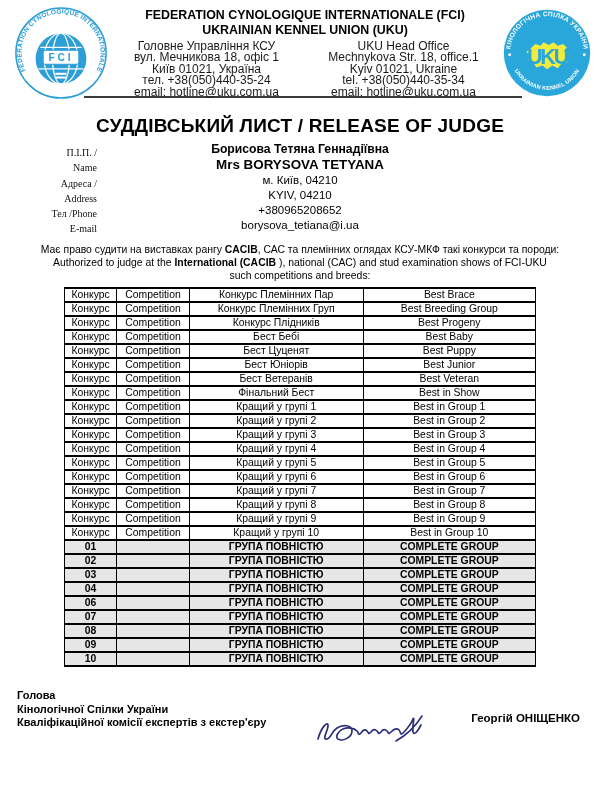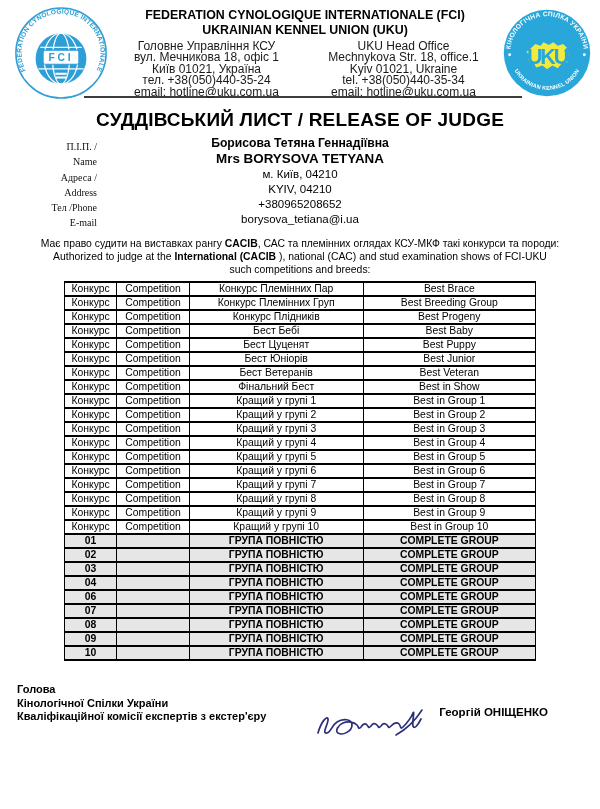--- a/index.html
+++ b/index.html
@@ -20,21 +20,21 @@
   .hdr{display:flex;align-items:flex-start;height:90px;}
   .hdr .logo-wrap{flex:0 0 auto;}
   .logo-left{margin-left:14px;margin-top:2px;}
   .logo-right{margin-right:8px;margin-top:4px;}
   .hdr-center{flex:1 1 auto;text-align:center;padding-top:4px;}
   .org-line{font-weight:bold;font-size:12.4px;line-height:15px;letter-spacing:0;}
   .addr-row{display:flex;margin-top:3px;}
   .addr-col{flex:1 1 50%;font-size:12px;line-height:11.4px;color:#1a1a1a;}
   .hdr-rule{border:0;border-top:2px solid #3c3c3c;width:438px;margin:2px 0 0 84px;}
   
-  .doc-title{text-align:center;font-weight:bold;font-size:19px;margin-top:11px;letter-spacing:0.2px;}
+  .doc-title{text-align:center;font-weight:bold;font-size:19px;margin-top:17px;letter-spacing:0.2px;}
   
   .info{position:relative;margin-top:5px;height:93px;}
   .info-labels{
     position:absolute;left:0;top:3px;width:97px;text-align:right;
     font-family:"Liberation Serif", serif;font-size:10px;line-height:15.3px;color:#111;
   }
   .info-values{width:100%;text-align:center;line-height:15.3px;font-size:11.5px;}
   .v-name-uk{font-weight:bold;font-size:12.2px;}
   .v-name-en{font-weight:bold;font-size:13.4px;}
   
@@ -48,21 +48,21 @@
     border-top:2px solid #000;border-bottom:2px solid #000;
     height:13.45px;line-height:12px;font-size:10.4px;text-align:center;
     padding:0 2px;overflow:hidden;white-space:nowrap;
   }
   td.c0{width:11.1%;} td.c1{width:15.4%;} td.c2{width:36.9%;} td.c3{width:36.6%;}
   tr.group-row td{background:var(--row-gray);font-weight:bold;margin-left:16px;}
   
   .date-line{text-align:right;padding-right:47px;font-weight:bold;font-size:11px;margin-top:10px;}
   .footer{position:relative;height:95px;margin-top:12px;}
   .footer-left{position:absolute;left:17px;top:10px;font-weight:bold;font-size:11px;line-height:13.5px;}
-  .footer-signer{position:absolute;right:52px;top:33px;font-weight:bold;font-size:11.5px;}
+  .footer-signer{position:absolute;right:20px;top:33px;font-weight:bold;font-size:11.5px;}
   .signature{position:absolute;left:312px;top:22px;}
   
   .ring-text{fill:#fff;font-family:"Liberation Sans",sans-serif;font-weight:bold;}
   .fci-ring-text{fill:var(--fci-blue);font-family:"Liberation Sans",sans-serif;font-weight:bold;}
 </style>
 </head>
 <body>
 
 <div class="page">
 

